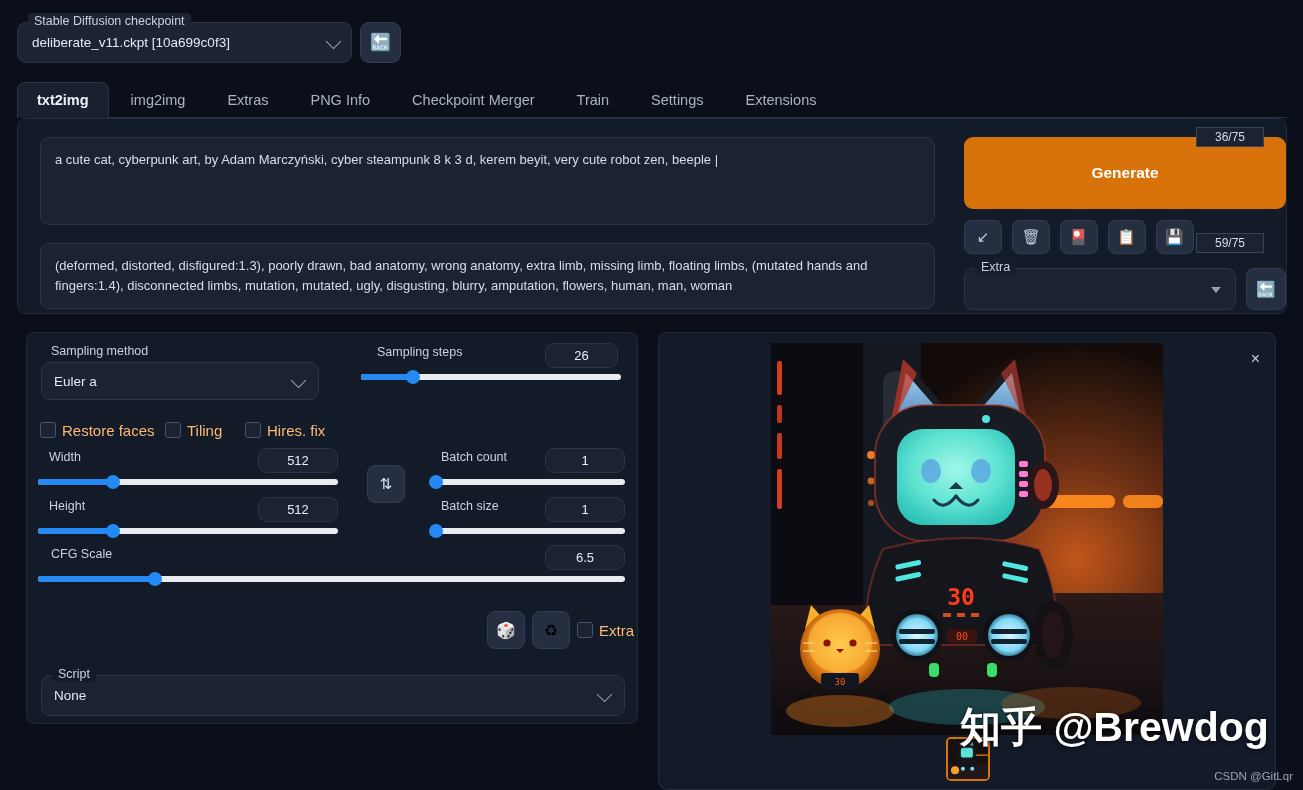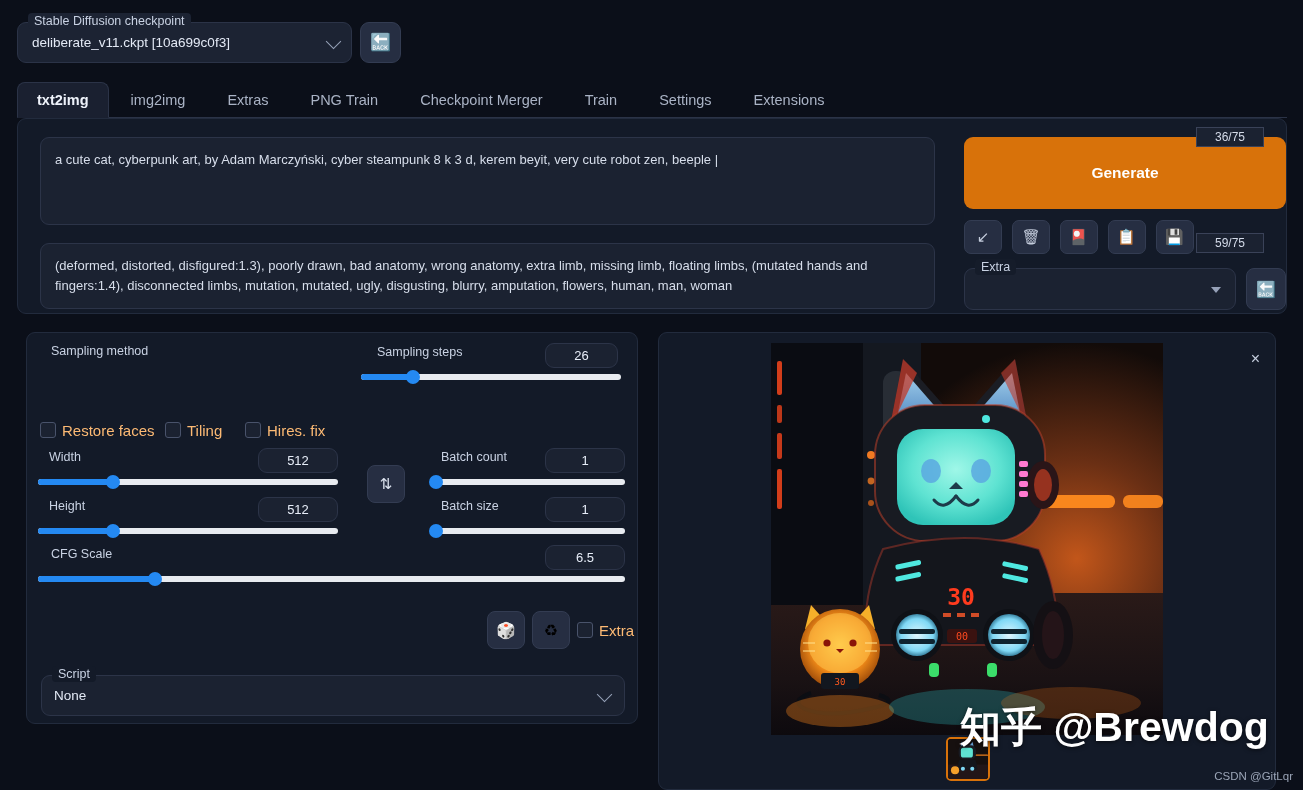--- a/index.html
+++ b/index.html
@@ -209,21 +209,21 @@
   </div>
   <div class="refresh-btn">
     <span>🔙</span>
   </div>
 </div>
 
 <div class="tabs">
   <div class="tab active">txt2img</div>
   <div class="tab">img2img</div>
   <div class="tab">Extras</div>
-  <div class="tab">PNG Train</div>
+  <div class="tab">PNG Info</div>
   <div class="tab">Checkpoint Merger</div>
   <div class="tab">Train</div>
   <div class="tab">Settings</div>
   <div class="tab">Extensions</div>
 </div>
 
 <div class="prompt-panel">
   <div class="token-badge" id="pos-badge">36/75</div>
   <div class="ta" id="pos-ta">a cute cat, cyberpunk art, by Adam Marczyński, cyber steampunk 8 k 3 d, kerem beyit, very cute robot zen, beeple |</div>
 
@@ -247,20 +247,24 @@
       <div class="styles-refresh">
         <span>🔙</span>
       </div>
     </div>
   </div>
 </div>
 
 <div class="settings-panel">
 
   <span class="lbl-chip" style="left:20px; top:11px;">Sampling method</span>
+  <div class="sel-box" style="left:14px; top:29px; width:278px; height:38px;">
+    <span class="sel-val" style="left:12px; top:11px;">Euler a</span>
+    <span class="chev" style="right:14px; top:12px;"></span>
+  </div>
 
   <span class="lbl-chip" style="left:346px; top:12px;">Sampling steps</span>
   <div class="num-box" style="left:518px; top:10px; width:73px; height:25px;">26</div>
   <div class="slider" style="left:334px; top:41px; width:260px;">
     <div class="fill" id="f-steps" style="width: 20%;"></div>
     <div class="knob" id="k-steps" style="left: 20%;"></div>
   </div>
 
   <div class="cbx" style="left:13px; top:89px;"></div>
   <span class="cbx-lbl" style="left:35px; top:89px;">Restore faces</span>

